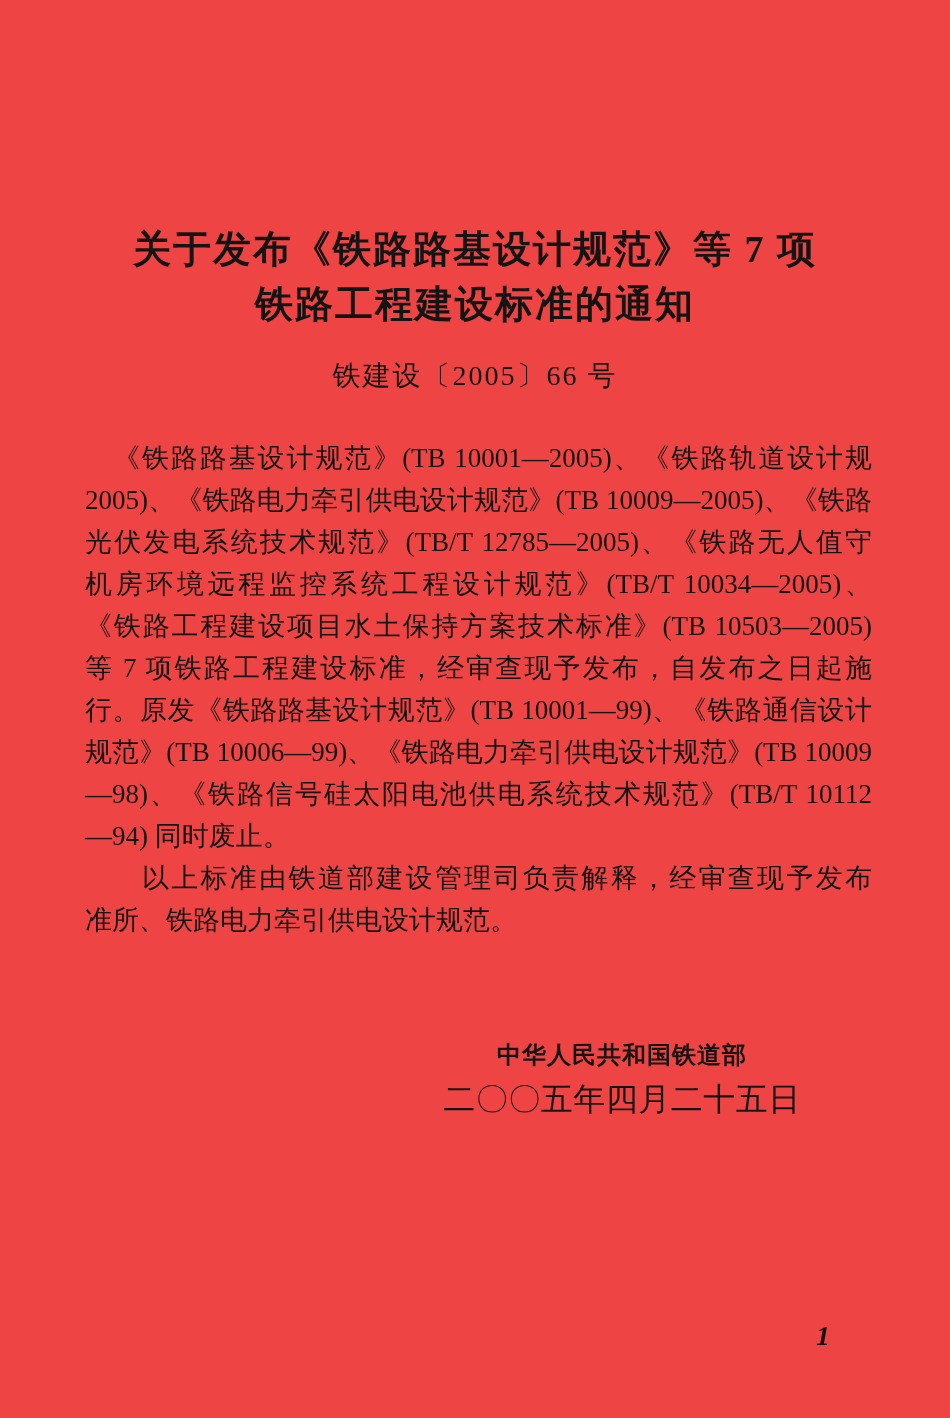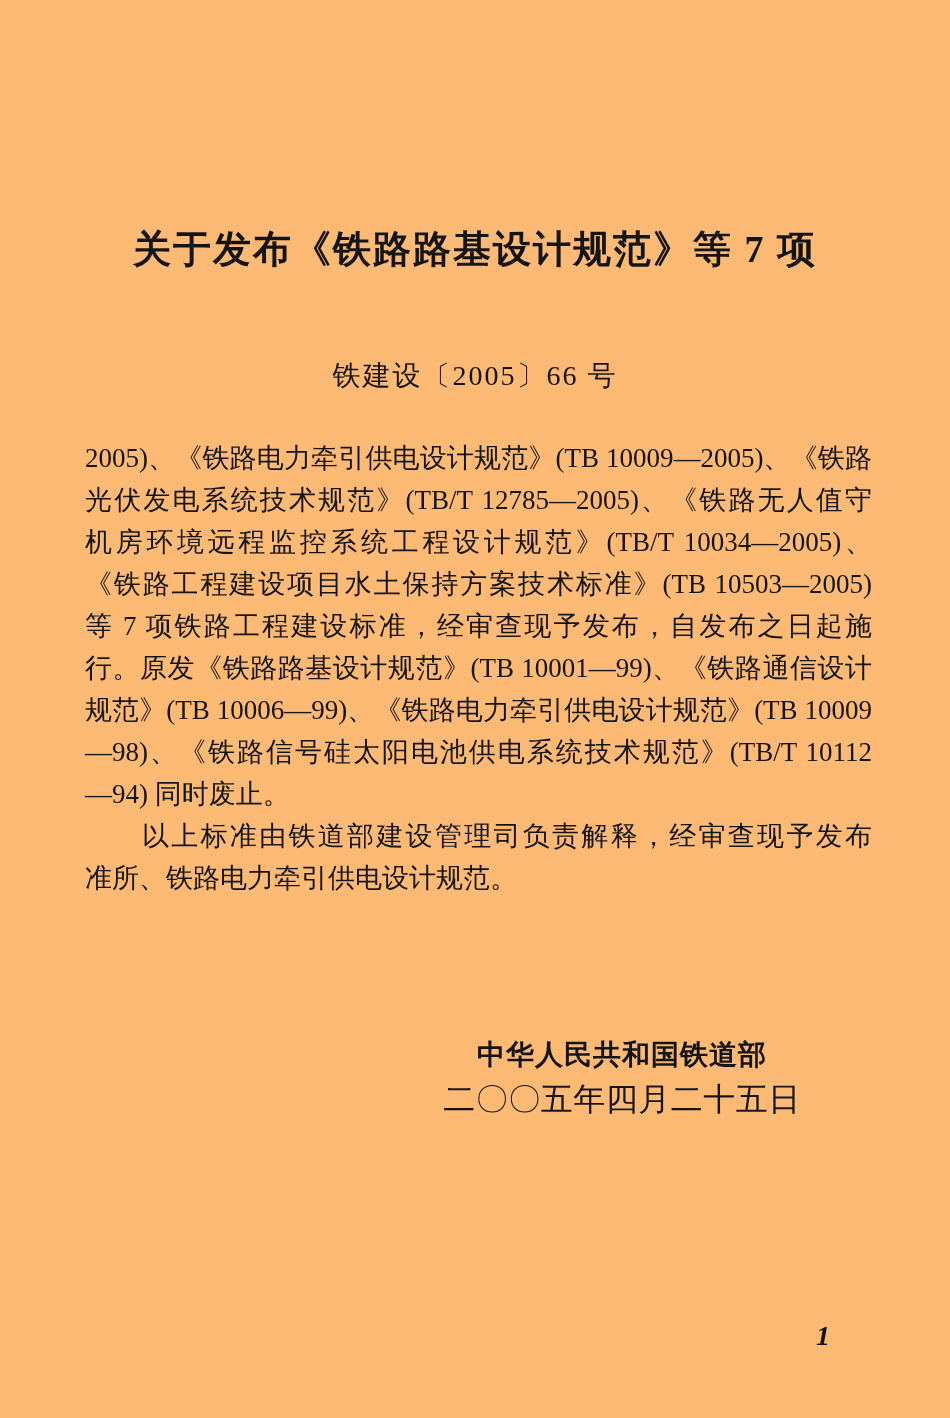--- a/index.html
+++ b/index.html
@@ -4,21 +4,21 @@
 <style>
   html, body {
     margin: 0;
     padding: 0;
     background: #ffffff;
   }
   .page {
     position: relative;
     width: 950px;
     height: 1418px;
-    background: #fdba74;
+    background: #ef4444;
     color: #141414;
     font-family: "Liberation Serif", "DejaVu Serif", serif;
     overflow: hidden;
   }
   .title-block {
     position: absolute;
     top: 222px;
     left: 0;
     width: 950px;
     margin: 0;
@@ -66,21 +66,21 @@
     position: absolute;
     top: 1033px;
     left: 297px;
     width: 650px;
     text-align: center;
     line-height: 44px;
   }
   .signature-issuer {
     font-family: "Liberation Sans", "DejaVu Sans", sans-serif;
     font-weight: bold;
-    font-size: 28px;
+    font-size: 24px;
     letter-spacing: 1px;
   }
   .signature-date {
     font-size: 32px;
     letter-spacing: 0.5px;
   }
   .page-number {
     position: absolute;
     top: 1320px;
     left: 816px;
@@ -90,25 +90,27 @@
     font-family: "Liberation Serif", "DejaVu Serif", serif;
   }
 </style>
 </head>
 <body>
 
 <div class="page">
 
   <h1 class="title-block">
     <div class="title-line">关于发布《铁路路基设计规范》等 7 项</div>
+    <div class="title-line">铁路工程建设标准的通知</div>
   </h1>
 
   <div class="doc-number">铁建设〔2005〕66 号</div>
 
   <div class="body-text">
+    <div class="line indent-1">《铁路路基设计规范》(TB 10001—2005)、《铁路轨道设计规</div>
     <div class="line">2005)、《铁路电力牵引供电设计规范》(TB 10009—2005)、《铁路</div>
     <div class="line">光伏发电系统技术规范》(TB/T 12785—2005)、《铁路无人值守</div>
     <div class="line">机房环境远程监控系统工程设计规范》(TB/T 10034—2005)、</div>
     <div class="line">《铁路工程建设项目水土保持方案技术标准》(TB 10503—2005)</div>
     <div class="line">等 7 项铁路工程建设标准，经审查现予发布，自发布之日起施</div>
     <div class="line">行。原发《铁路路基设计规范》(TB 10001—99)、《铁路通信设计</div>
     <div class="line">规范》(TB 10006—99)、《铁路电力牵引供电设计规范》(TB 10009</div>
     <div class="line">—98)、《铁路信号硅太阳电池供电系统技术规范》(TB/T 10112</div>
     <div class="line para-end">—94) 同时废止。</div>
     <div class="line indent-2">以上标准由铁道部建设管理司负责解释，经审查现予发布</div>

